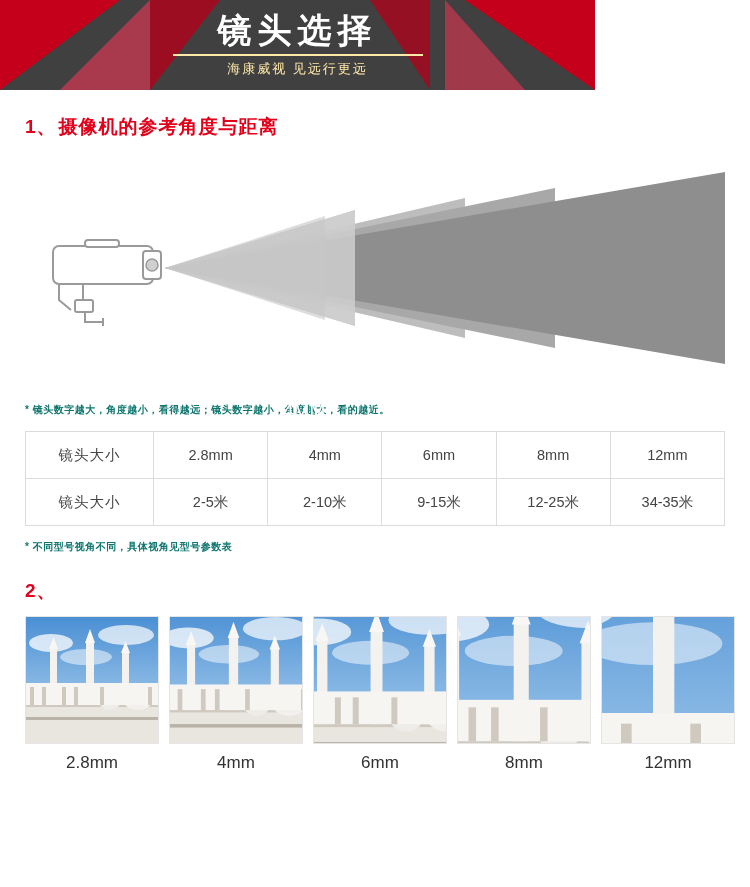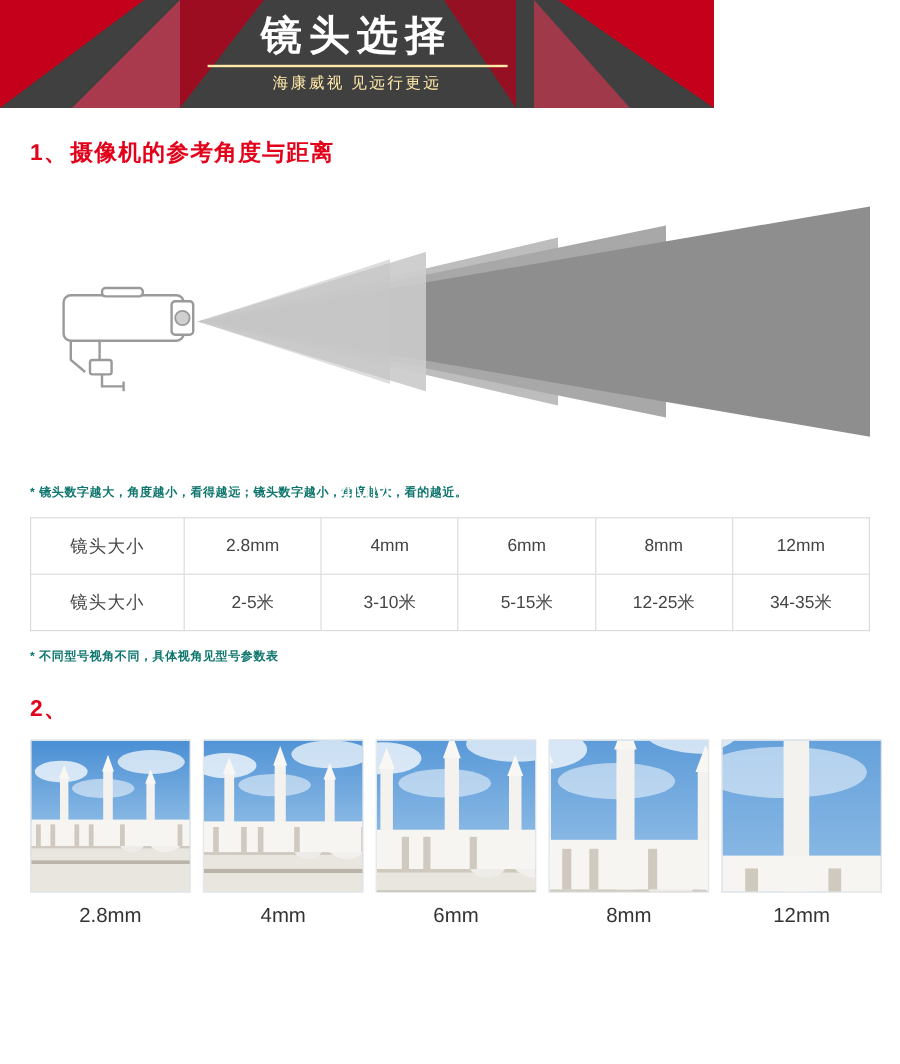--- a/index.html
+++ b/index.html
@@ -210,22 +210,22 @@
         <td class="rowhead">镜头大小</td>
         <td>2.8mm</td>
         <td>4mm</td>
         <td>6mm</td>
         <td>8mm</td>
         <td>12mm</td>
       </tr>
       <tr>
         <td class="rowhead">镜头大小</td>
         <td>2-5米</td>
-        <td>3-10米</td>
-        <td>5-15米</td>
+        <td>2-10米</td>
+        <td>9-15米</td>
         <td>12-25米</td>
         <td>34-35米</td>
       </tr>
     </tbody>
   </table>
 
   <div class="note note-2">* 不同型号视角不同，具体视角见型号参数表</div>
 
   <div class="section-heading">
     <span class="num">2、</span>

